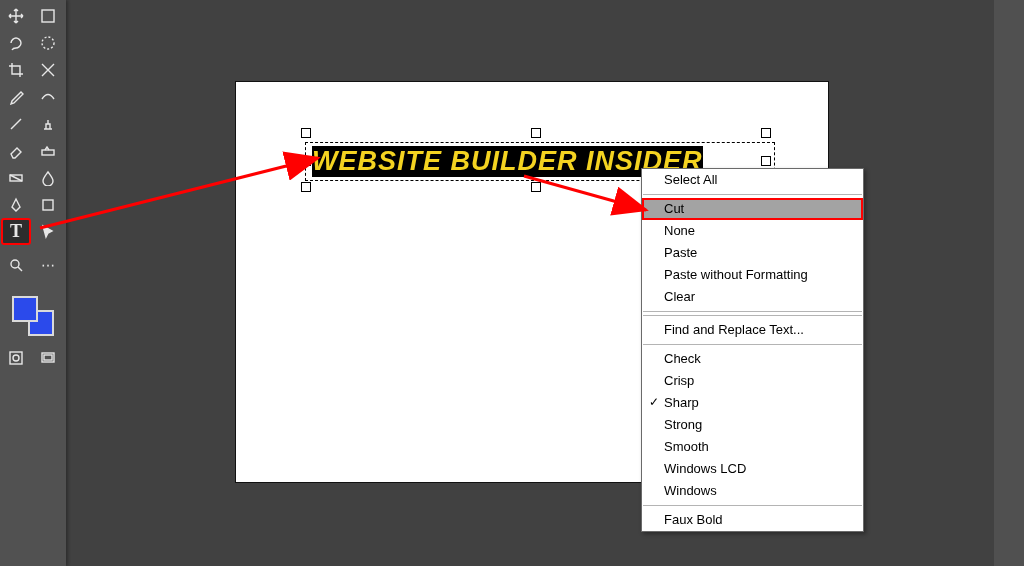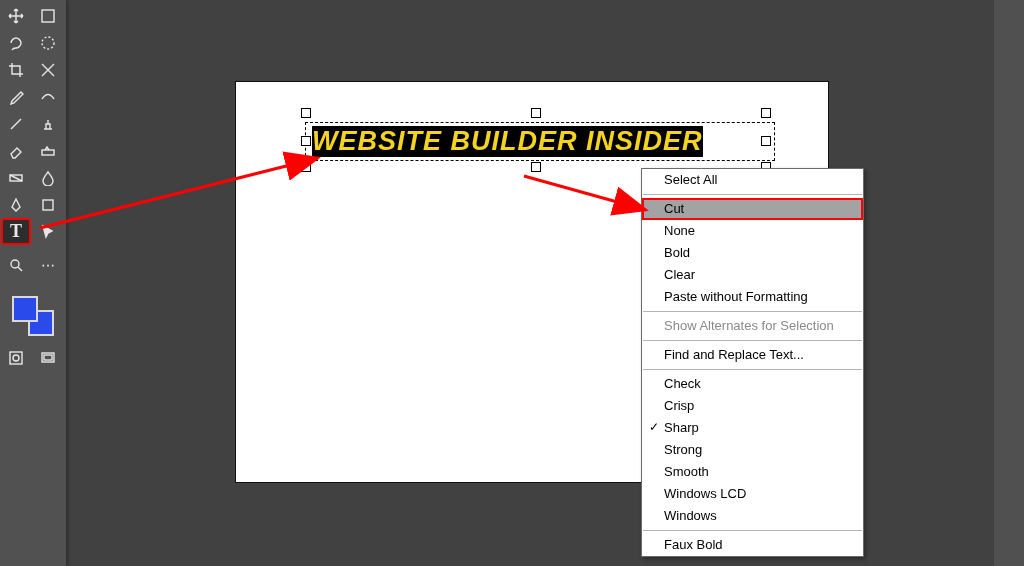--- a/index.html
+++ b/index.html
@@ -71,21 +71,21 @@
   position:absolute;
   left:236px; top:82px;
   width:592px; height:400px;
   background:#ffffff;
   box-shadow: 0 0 0 1px #111;
 }
 
 
 .text-layer {
   position:absolute;
-  left:305px; top:122px;
+  left:305px; top:142px;
   width:470px;
 }
 .text-box {
   border:1px dashed #000;
   padding:3px 8px 3px 6px;
   position:relative;
 }
 .text-content {
   display:inline-block;
   background:#000;
@@ -300,25 +300,24 @@
   <div class="handle" style="left:-4px;top:40px"></div>
   <div class="handle" style="left:226px;top:40px"></div>
   <div class="handle" style="left:456px;top:40px"></div>
 </div>
 
 <div class="context-menu">
   <div class="menu-item">Select All</div>
   <div class="menu-sep"></div>
   <div class="menu-item highlighted">Cut</div>
   <div class="menu-item">None</div>
-  <div class="menu-item">Bold</div>
+  <div class="menu-item">Paste</div>
+  <div class="menu-item">Paste without Formatting</div>
   <div class="menu-item">Clear</div>
-  <div class="menu-item">Paste without Formatting</div>
-  <div class="menu-sep"></div>
-  <div class="menu-item disabled">Show Alternates for Selection</div>
+  <div class="menu-sep"></div>
   <div class="menu-sep"></div>
   <div class="menu-item">Find and Replace Text...</div>
   <div class="menu-sep"></div>
   <div class="menu-item">Check</div>
   <div class="menu-item">Crisp</div>
   <div class="menu-item check">Sharp</div>
   <div class="menu-item">Strong</div>
   <div class="menu-item">Smooth</div>
   <div class="menu-item">Windows LCD</div>
   <div class="menu-item">Windows</div>

